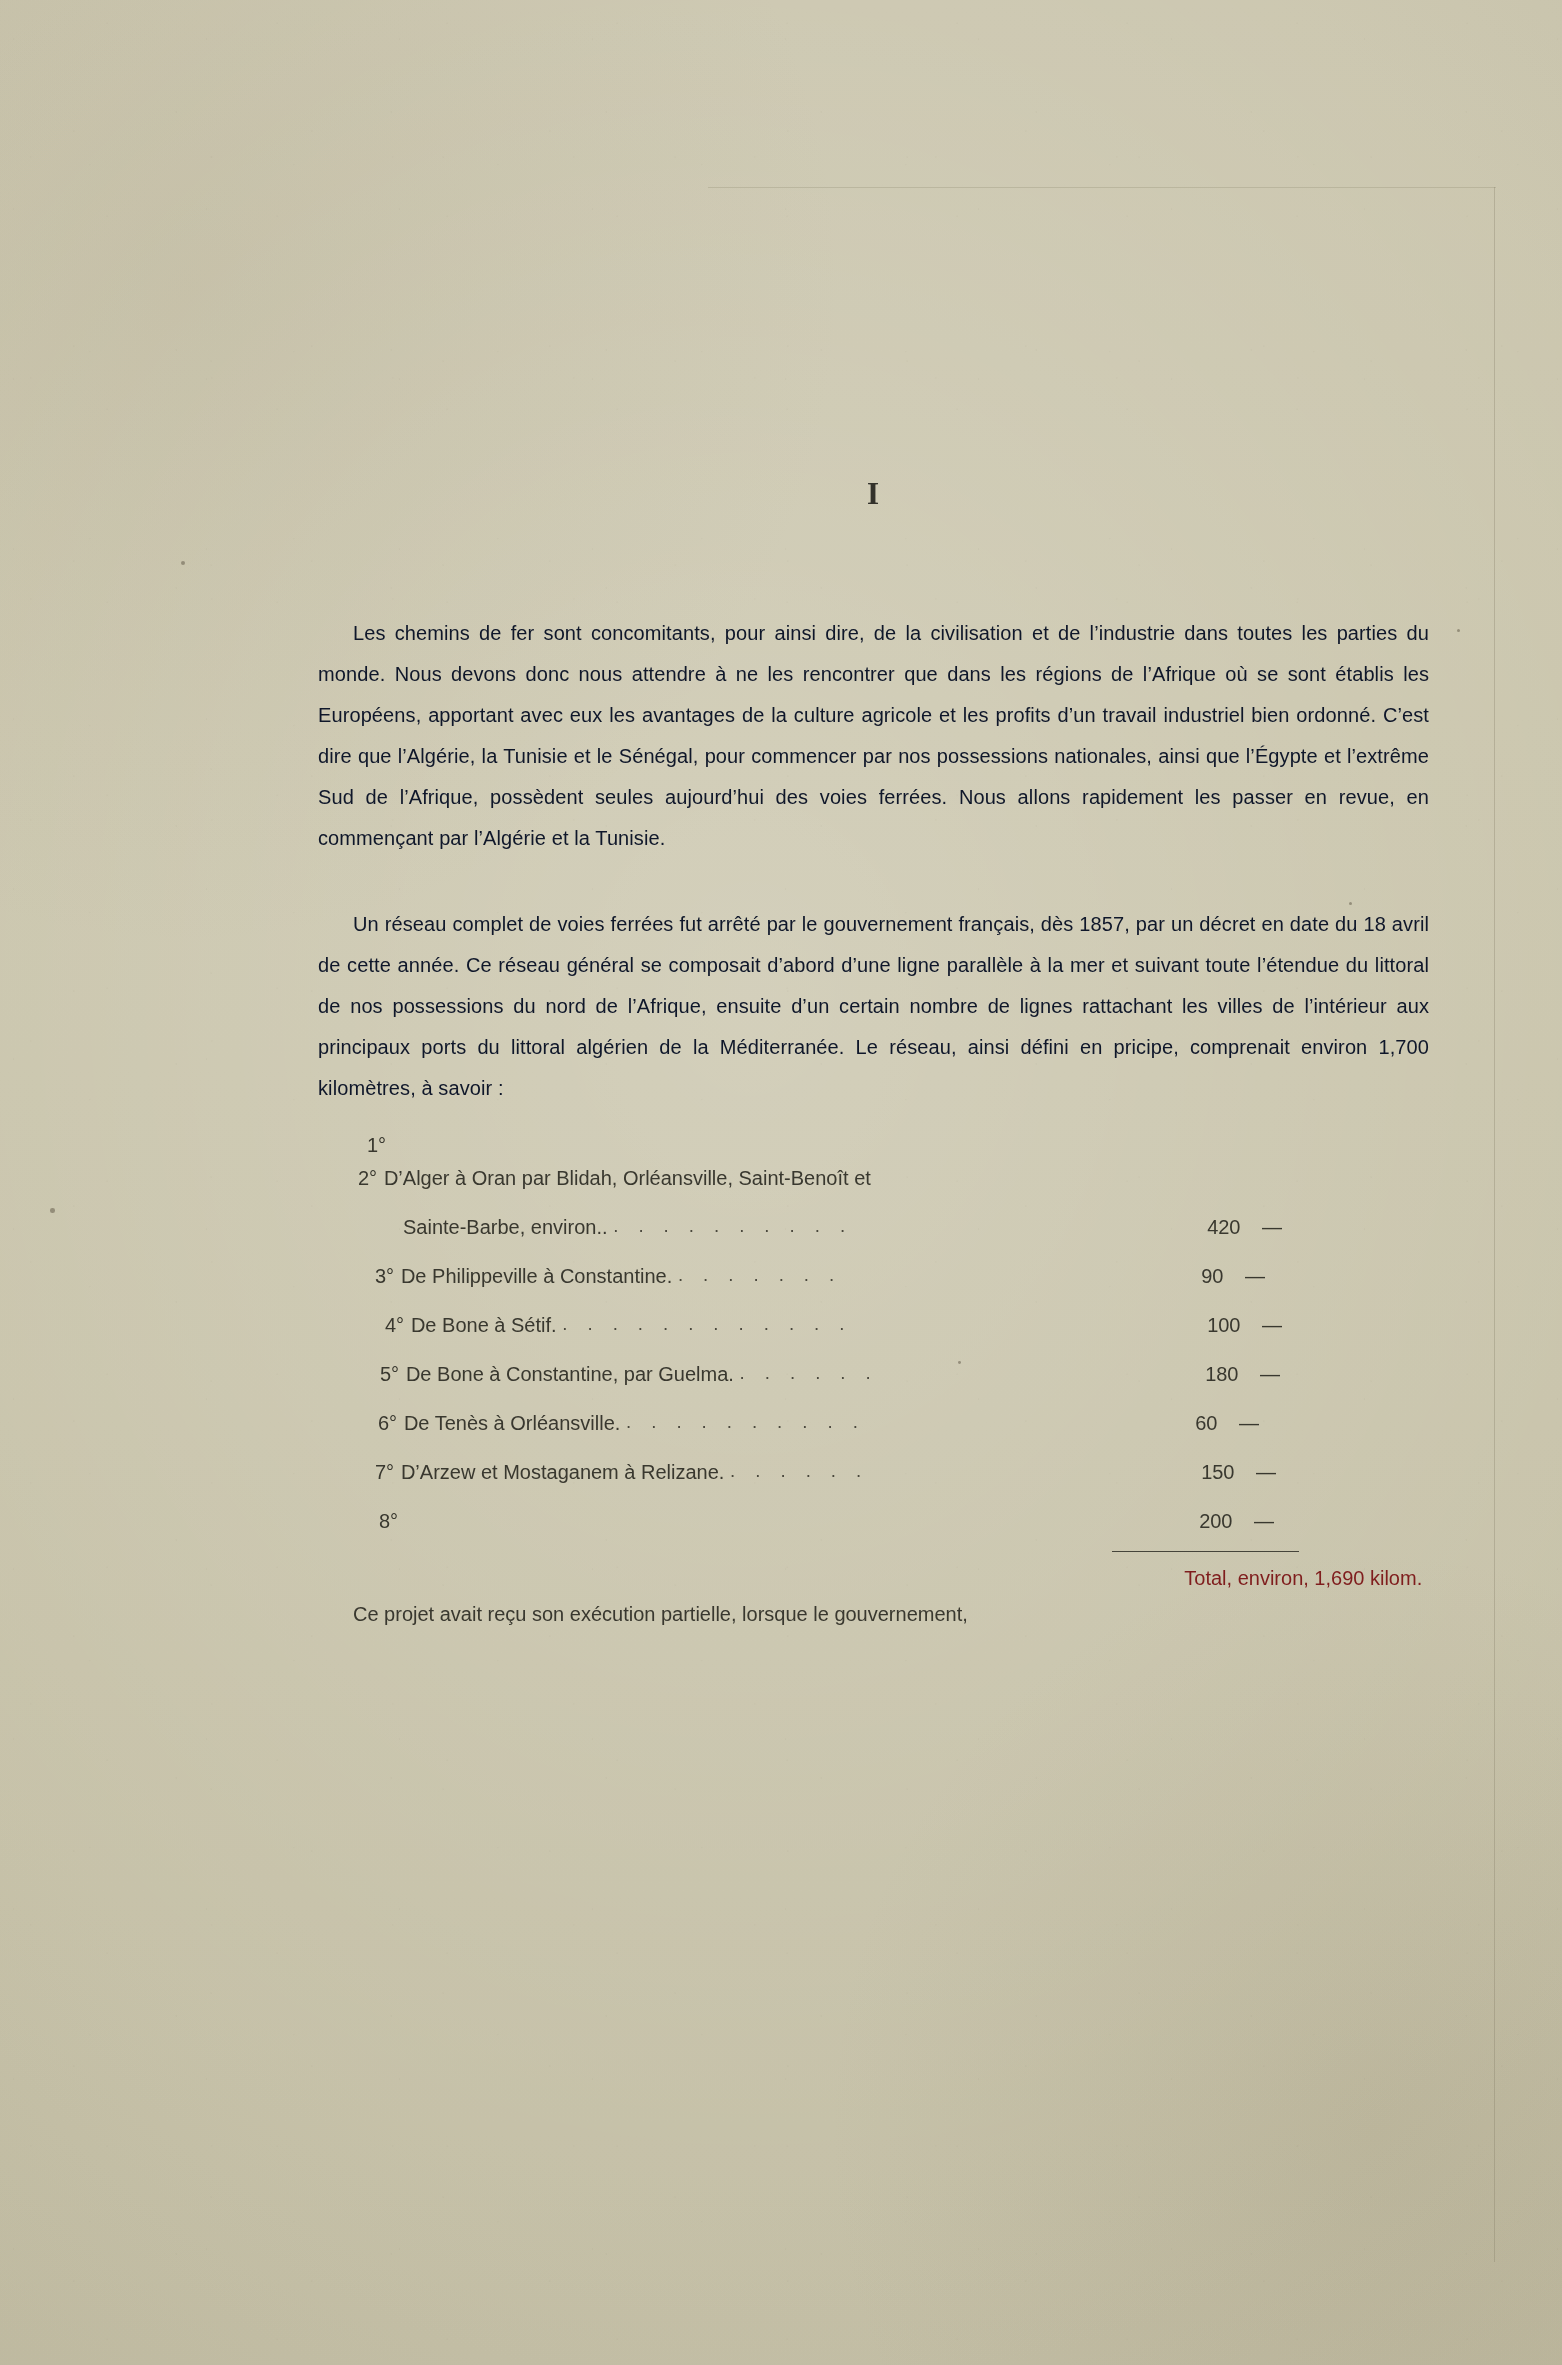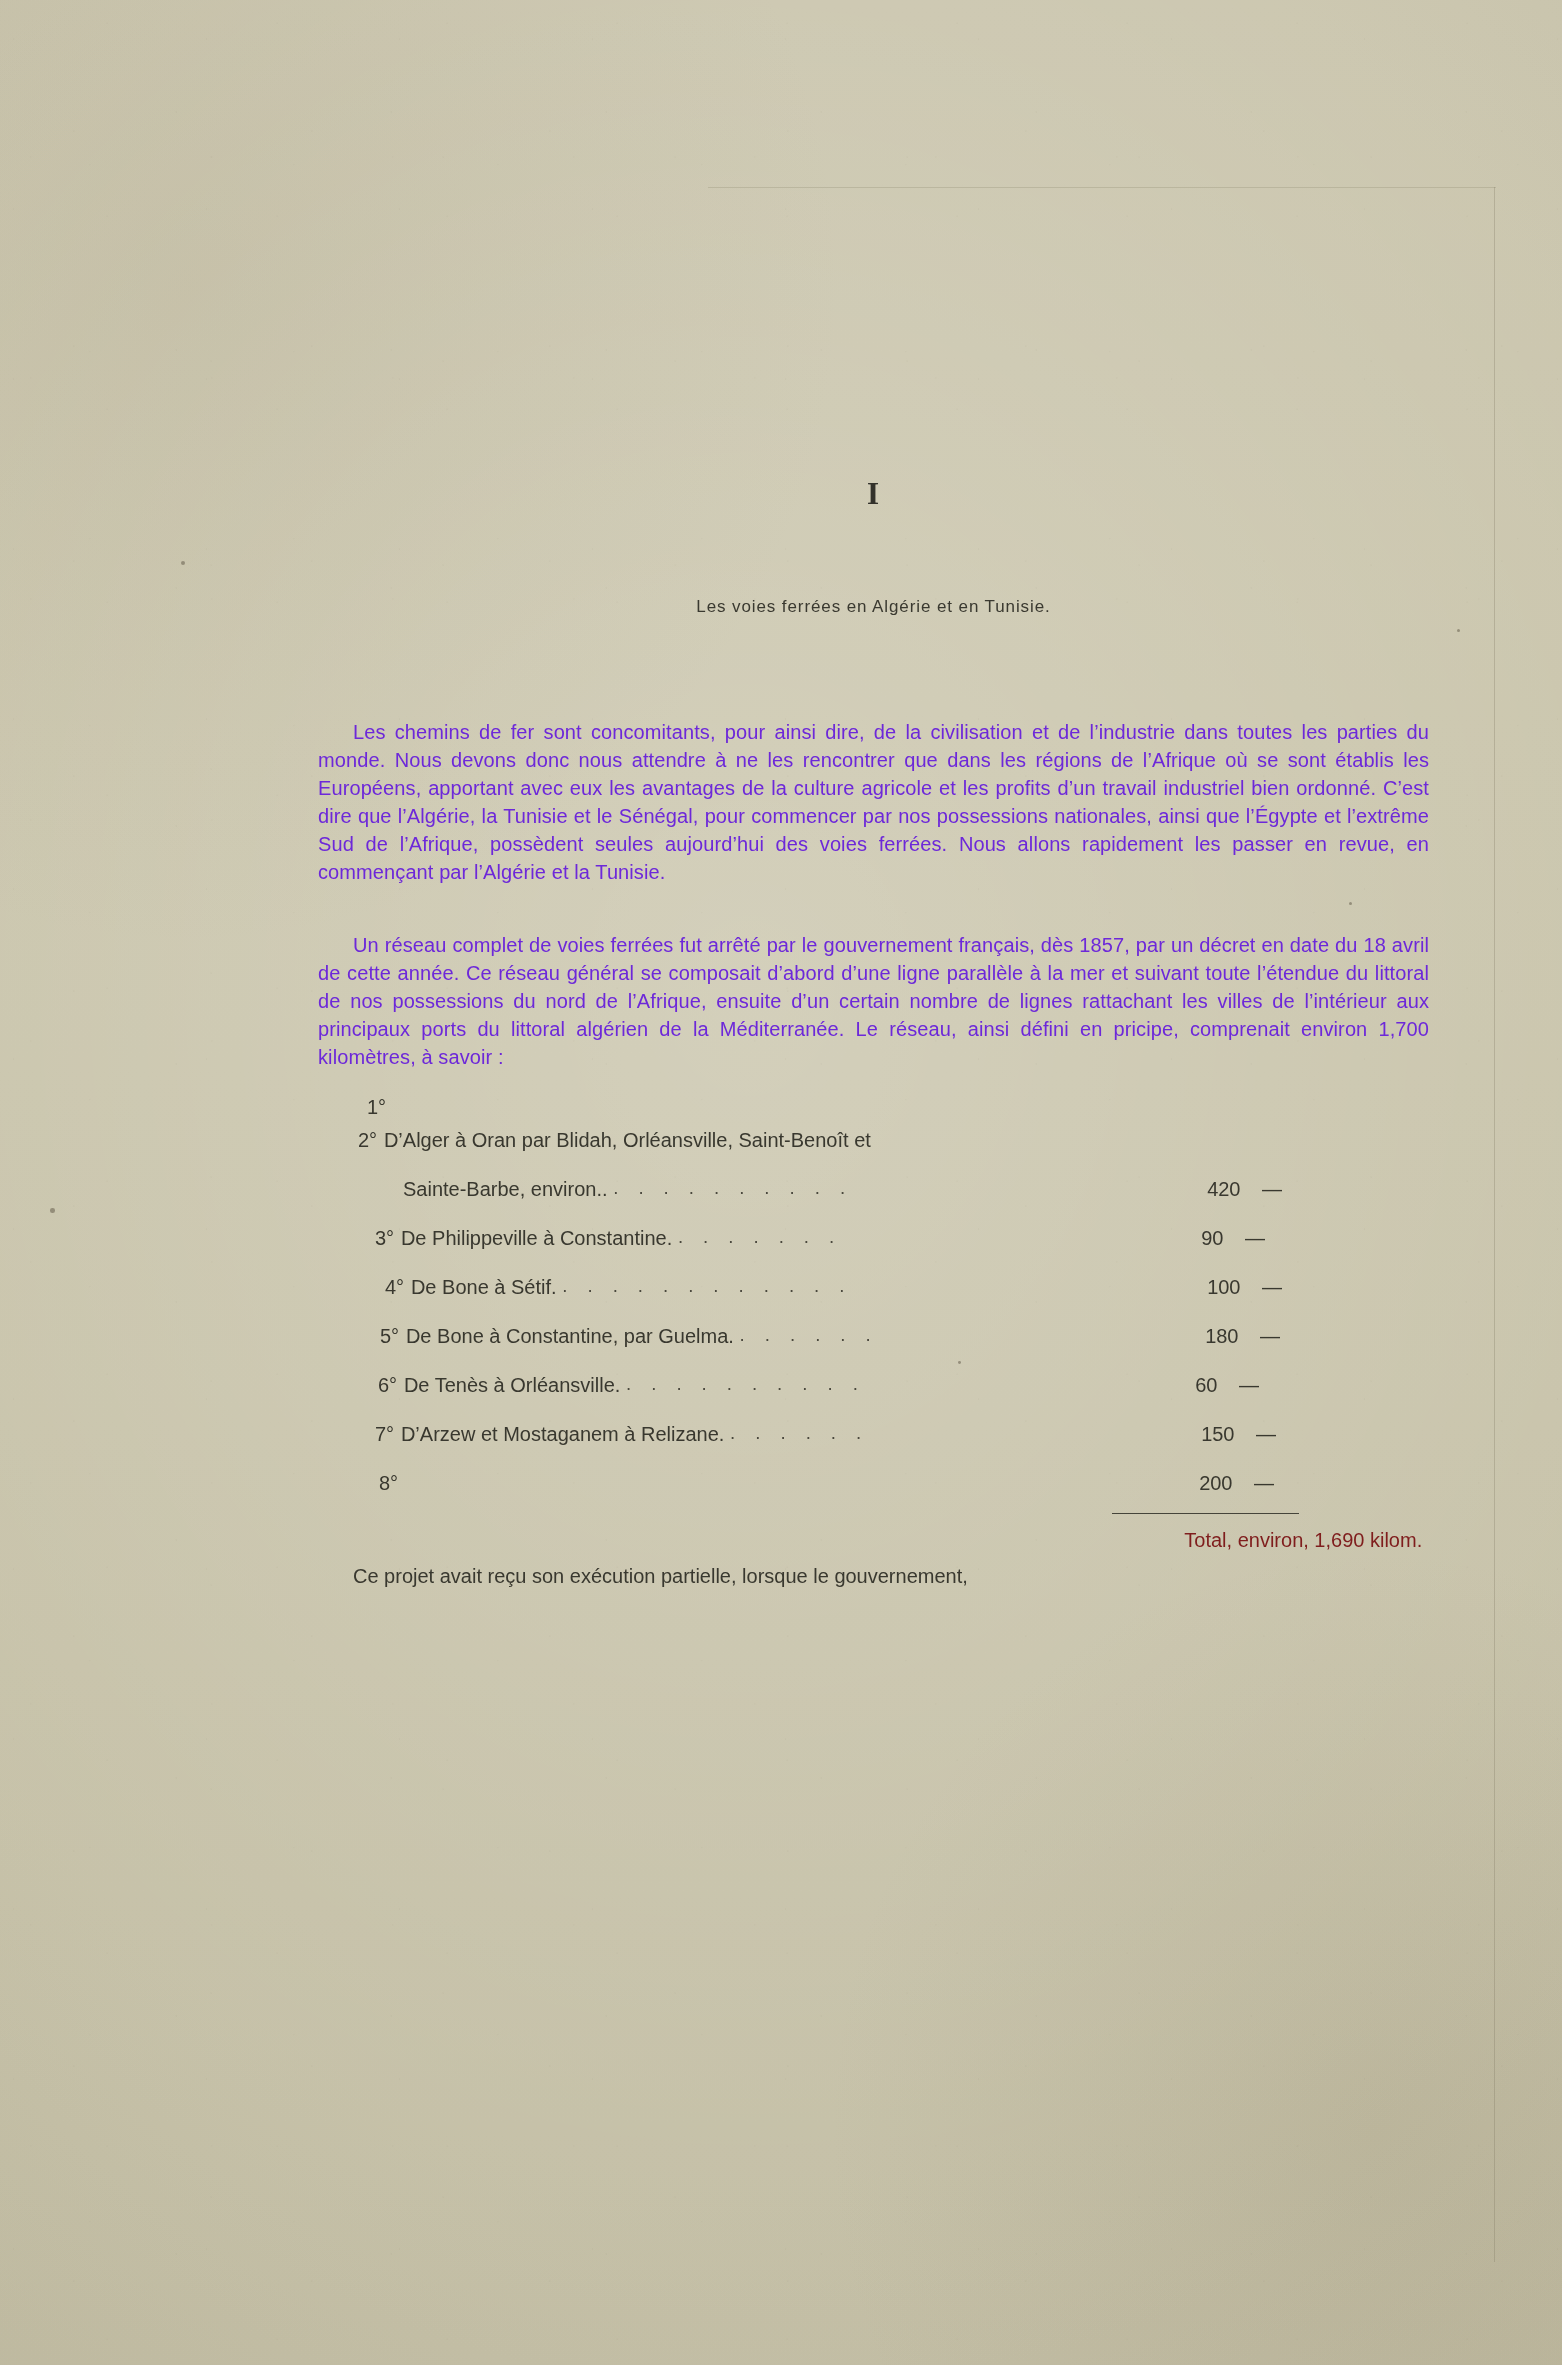--- a/index.html
+++ b/index.html
@@ -76,24 +76,24 @@
     text-align: center;
     font-size: 17px;
     letter-spacing: 0.9px;
     margin-top: 85px;
     color: #3a3930;
     font-family: "Liberation Sans", sans-serif;
     font-weight: 400;
   }
   .para {
     font-size: 20px;
-    line-height: 28px;
+    line-height: 41px;
     text-align: justify;
     text-justify: inter-word;
-    color: #6d28d9;
+    color: #0f172a;
     letter-spacing: 0.1px;
     font-family: "Liberation Sans", sans-serif;
   }
   .para-1 { margin-top: 101px; }
   .para-1::first-line { }
   .indent { display: inline-block; width: 35px; }
   .para-2 { margin-top: 45px; }
   .list {
     margin-top: 2.3px;
     font-size: 20px;
@@ -155,21 +155,20 @@
 <div class="speck" style="left:181px;top:561px;width:4px;height:4px;"></div>
 <div class="speck" style="left:50px;top:1208px;width:4.5px;height:4.5px;"></div>
 <div class="speck" style="left:1457px;top:629px;width:3.4px;height:3.4px;"></div>
 <div class="speck" style="left:1349px;top:902px;width:3.4px;height:3.4px;"></div>
 <div class="speck" style="left:958px;top:1361px;width:2.8px;height:2.8px;"></div>
 
 <div class="content">
 
   <div class="chapter-number">I</div>
 
-  <div class="chapter-title">Les voies ferrées en Algérie et en Tunisie.</div>
 
   <p class="para para-1"><span class="indent"></span><span>Les chemins de fer sont concomitants, pour ainsi dire, de la civilisation et de l’industrie dans toutes les parties du monde. Nous devons donc nous attendre à ne les rencontrer que dans les régions de l’Afrique où se sont établis les Européens, apportant avec eux les avantages de la culture agricole et les profits d’un travail industriel bien ordonné. C’est dire que l’Algérie, la Tunisie et le Sénégal, pour commencer par nos possessions nationales, ainsi que l’Égypte et l’extrême Sud de l’Afrique, possèdent seules aujourd’hui des voies ferrées. Nous allons rapidement les passer en revue, en commençant par l’Algérie et la Tunisie.</span></p>
 
   <p class="para para-2"><span class="indent"></span><span>Un réseau complet de voies ferrées fut arrêté par le gouvernement français, dès 1857, par un décret en date du 18 avril de cette année. Ce réseau général se composait d’abord d’une ligne parallèle à la mer et suivant toute l’étendue du littoral de nos possessions du nord de l’Afrique, ensuite d’un certain nombre de lignes rattachant les villes de l’intérieur aux principaux ports du littoral algérien de la Méditerranée. Le réseau, ainsi défini en pricipe, comprenait environ 1,700 kilomètres, à savoir :</span></p>
 
   <div class="list">
 
     <div class="list-row" style="padding-left:49px;">
       <span class="li-num">1°</span>
     </div>

